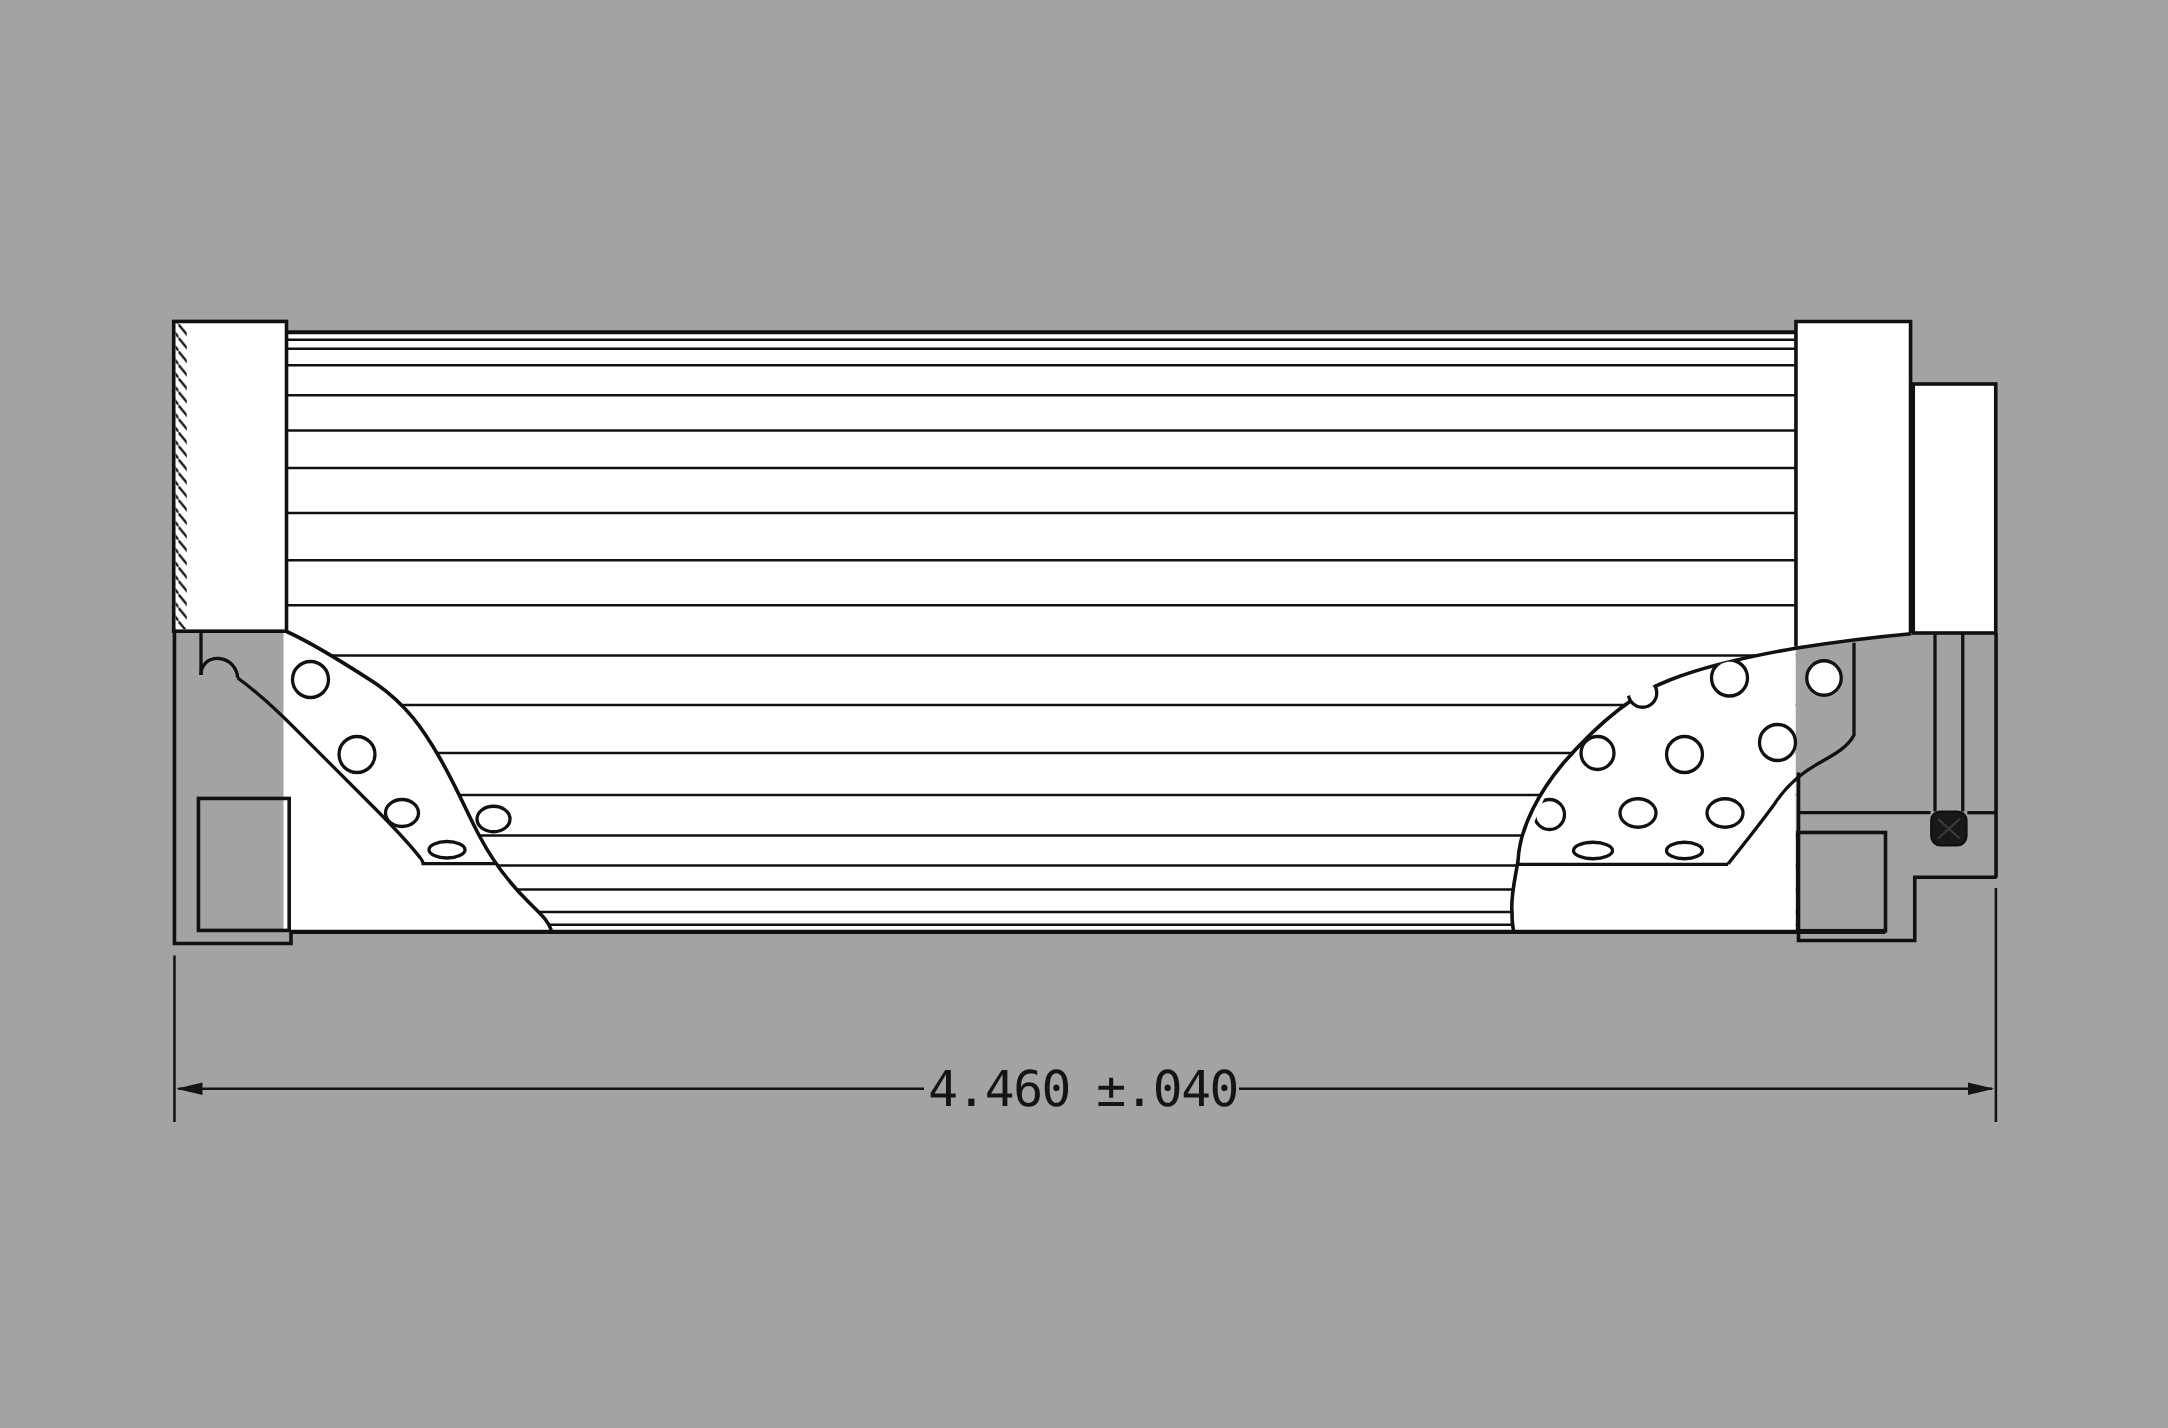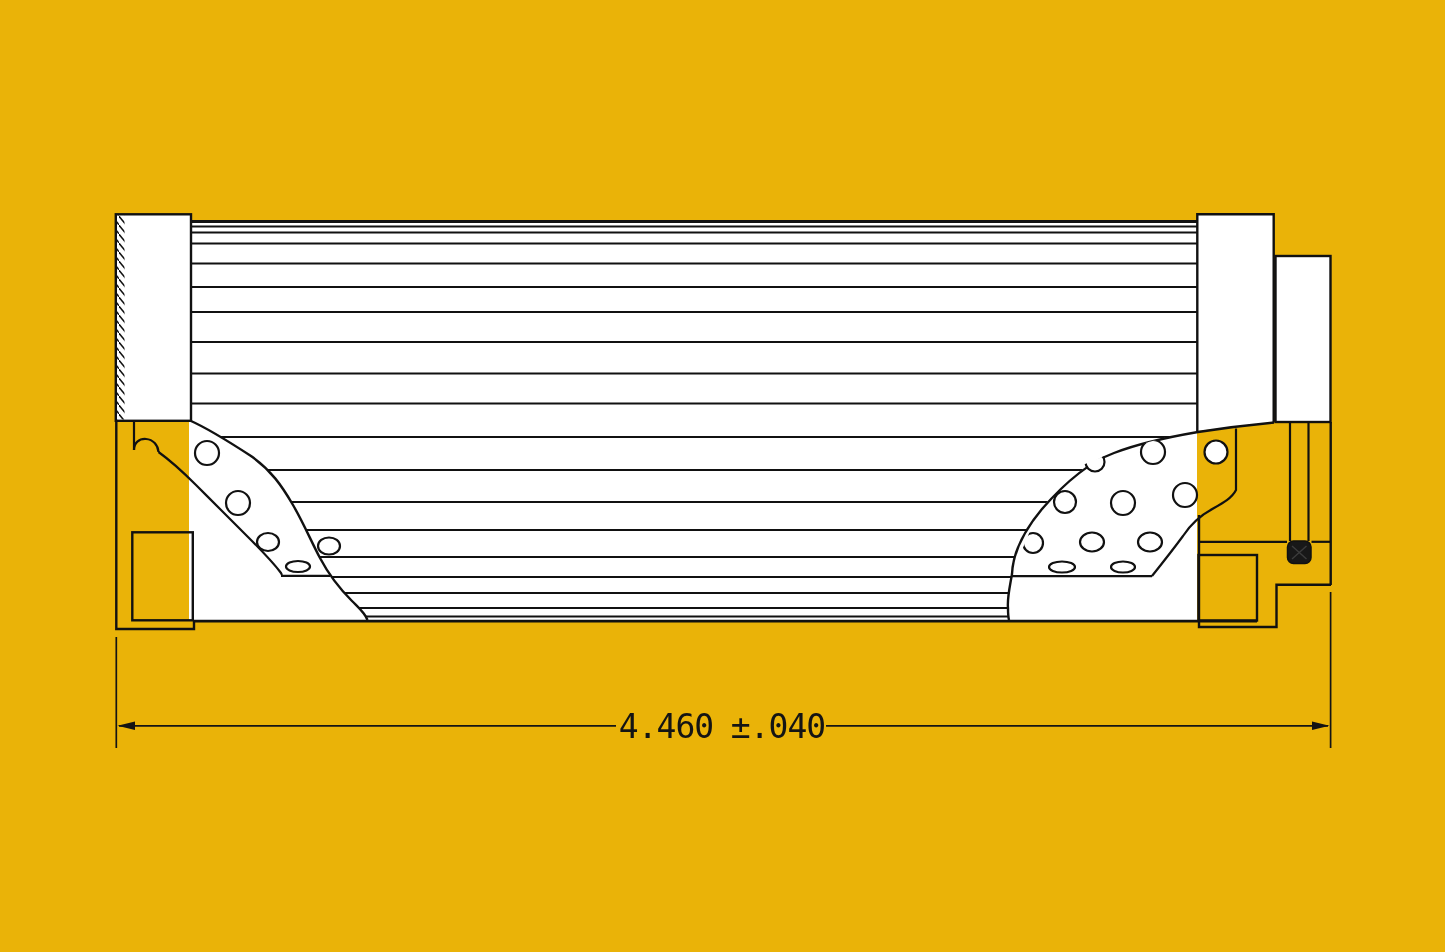--- a/index.html
+++ b/index.html
@@ -1,16 +1,16 @@
 <!DOCTYPE html>
 <html><head>
 <meta charset="utf-8">
 <style>
   html,body{margin:0;padding:0;background:#ffffff;}
-  .page{position:relative;width:1445px;height:952px;background:#eab308;overflow:hidden;
+  .page{position:relative;width:1445px;height:952px;background:#a3a3a3;overflow:hidden;
         font-family:"DejaVu Sans Mono","Liberation Mono",monospace;}
   svg{display:block;}
   text.dim{font-family:"DejaVu Sans Mono","Liberation Mono",monospace;
            font-size:33px;letter-spacing:-1px;fill:#141414;}
 </style>
 </head>
 <body>
 
 <div class="page">
 <svg width="1445" height="952" viewBox="0 0 1445 952">

